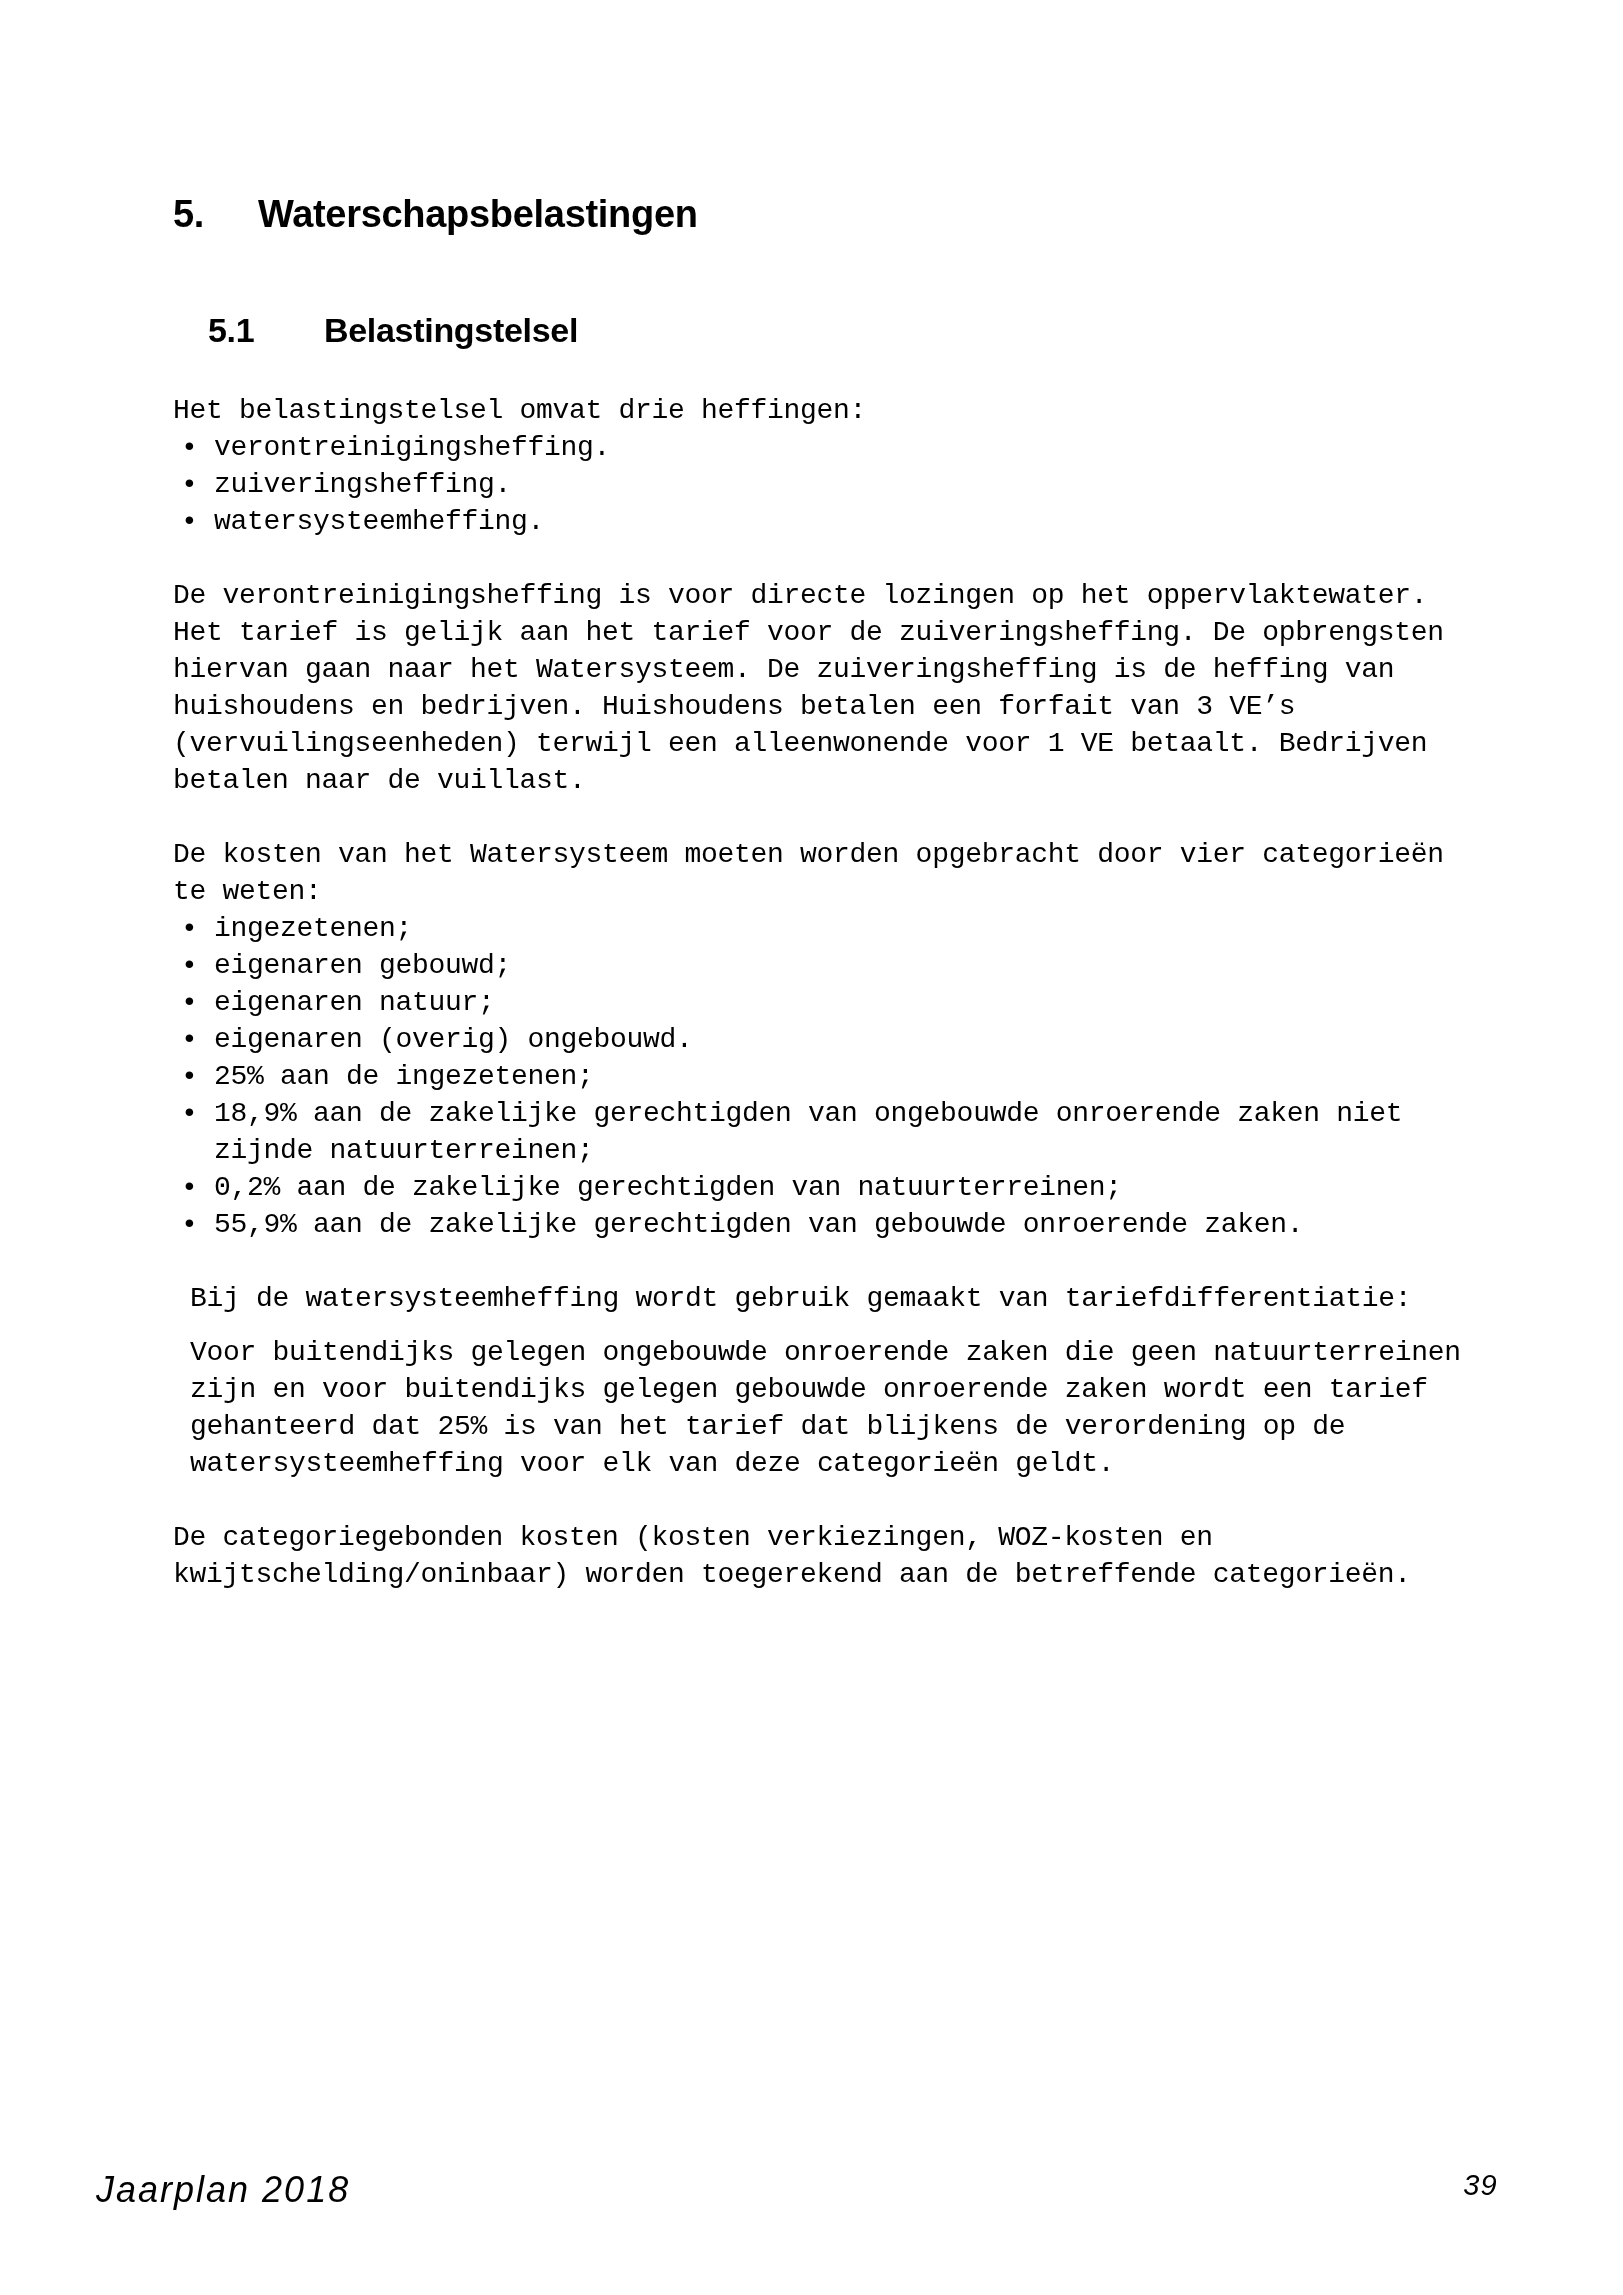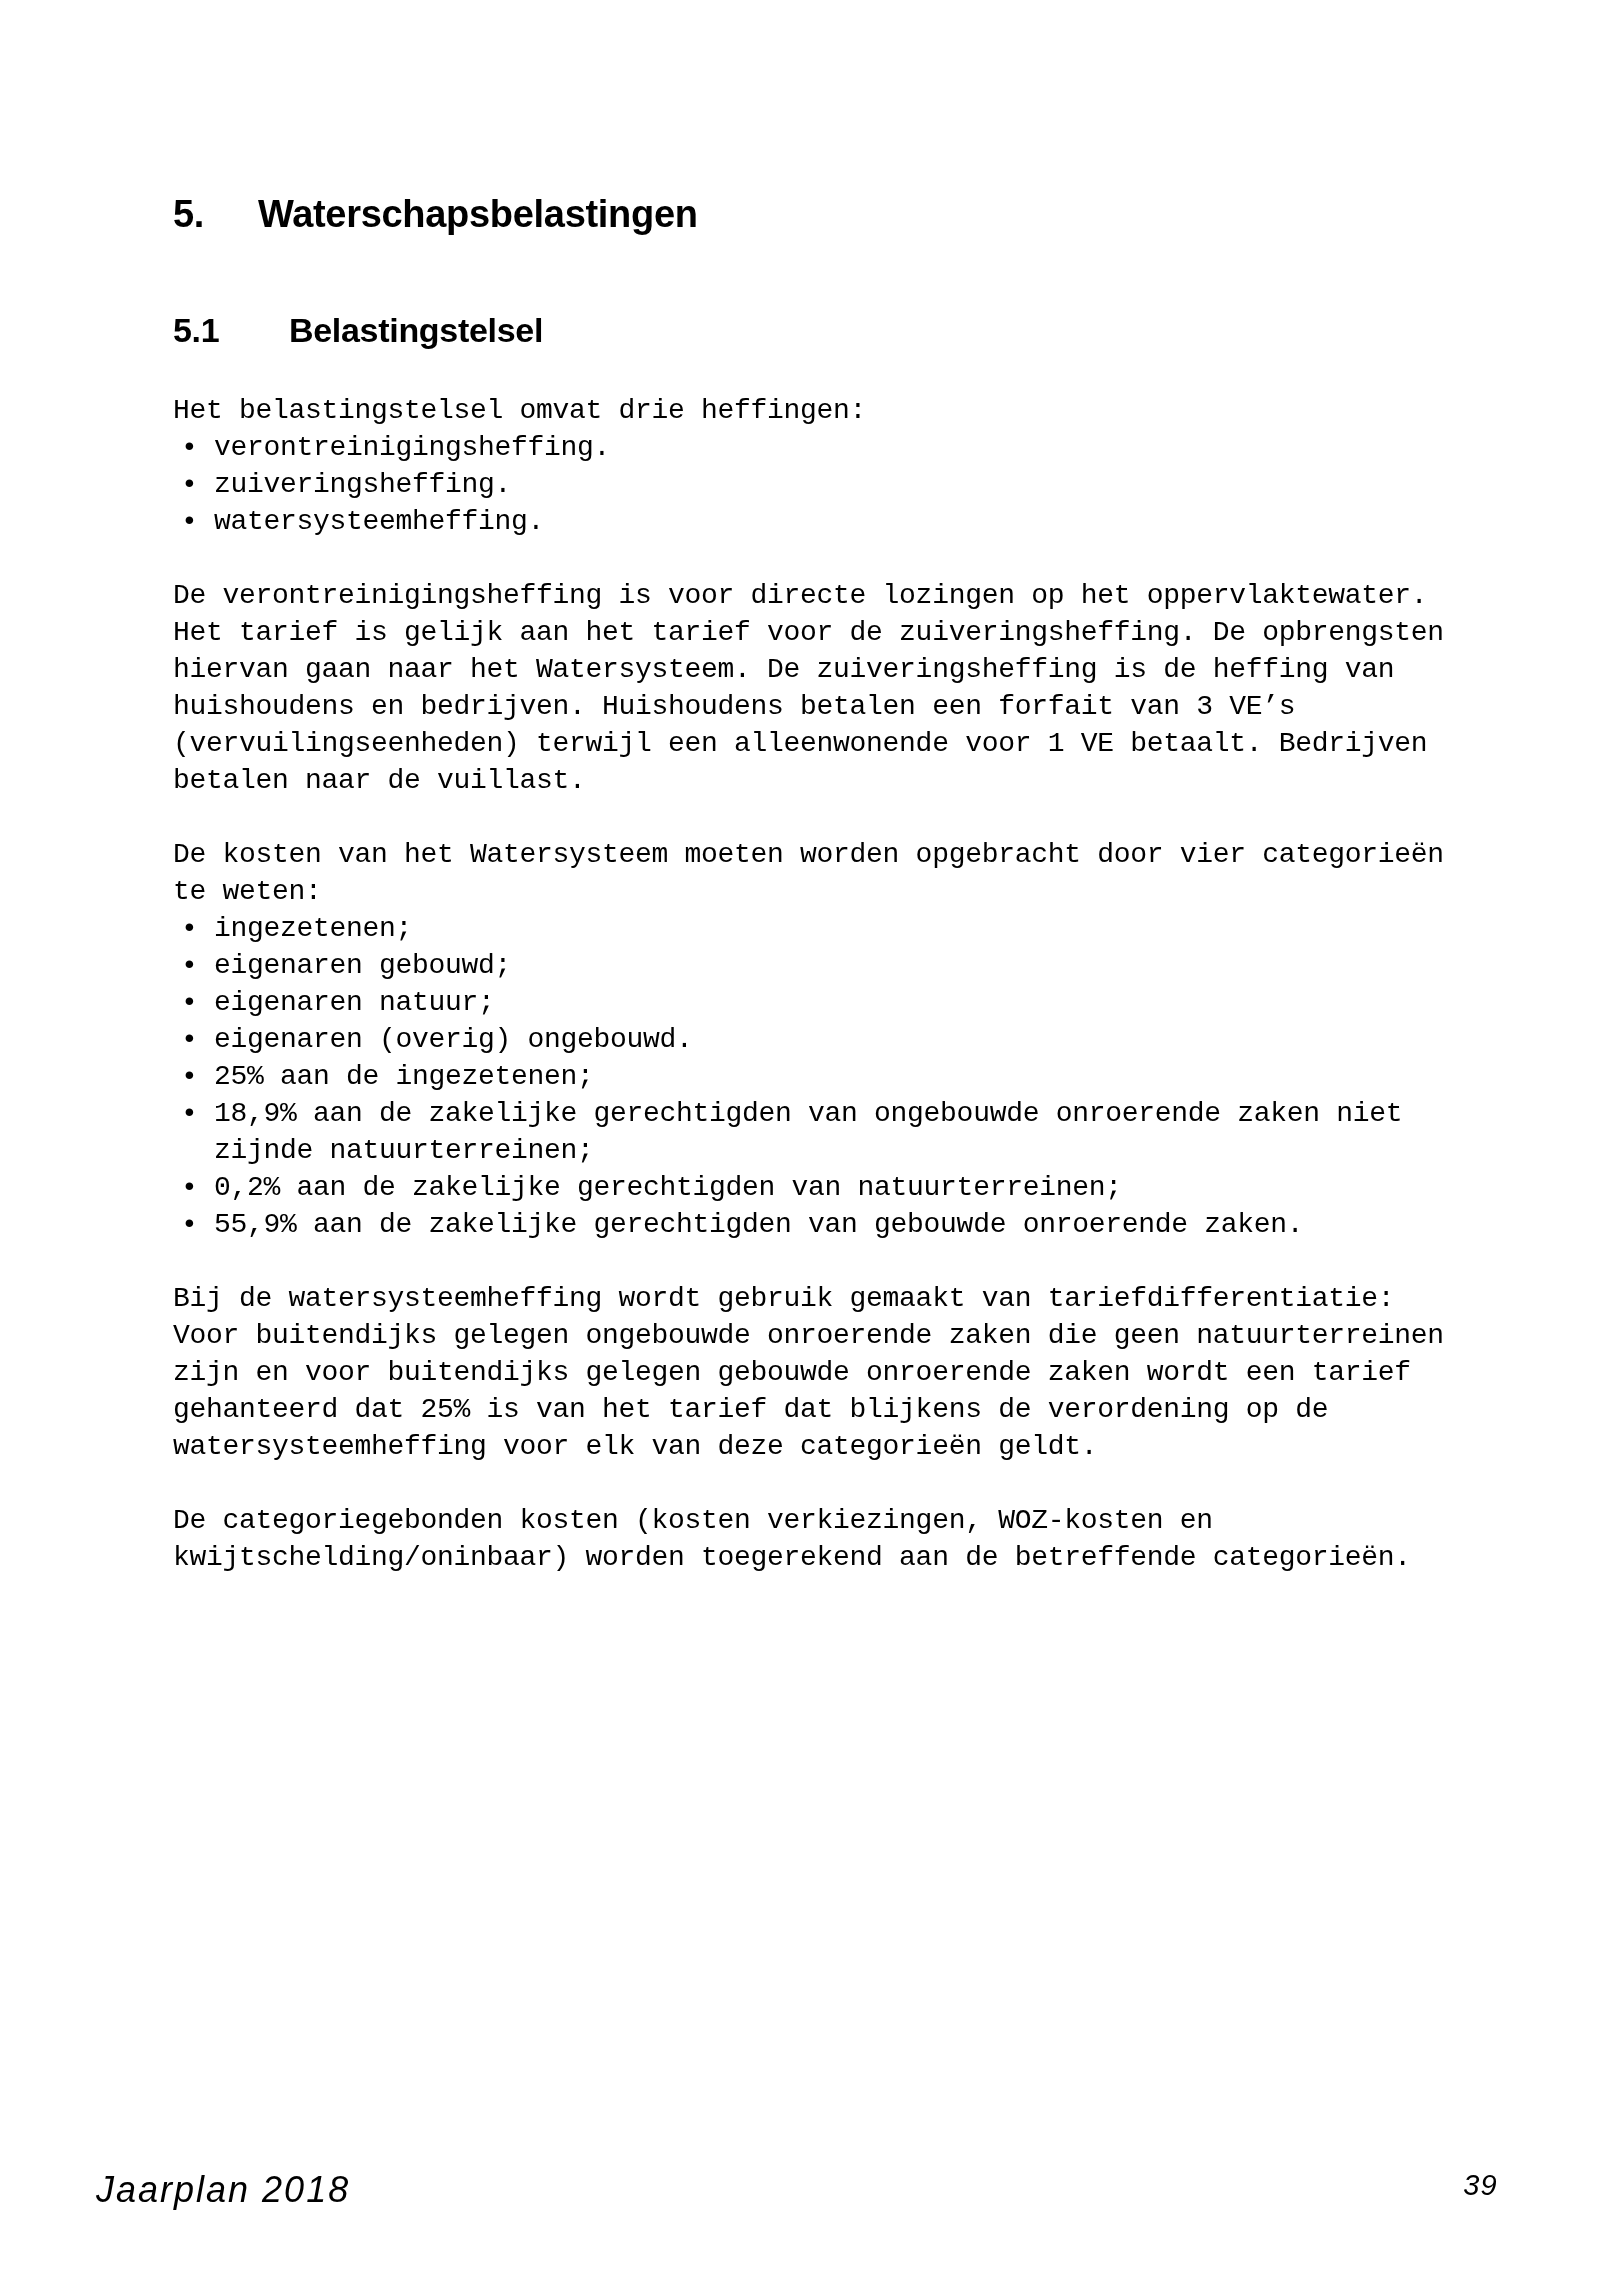--- a/index.html
+++ b/index.html
@@ -30,20 +30,21 @@
     letter-spacing: -0.3px;
   }
   .h1 .hnum { flex: 0 0 85px; }
   .h2 {
     display: flex;
     font-size: 34px;
     font-weight: bold;
     line-height: 42px;
     letter-spacing: -0.3px;
     margin-top: 71px;
+    margin-left: 35px;
   }
   .h2 .hnum { flex: 0 0 116px; }
   .body-text {
     font-size: 28px;
     line-height: 37px;
     letter-spacing: -0.3px;
     font-family: Liberation Mono, monospace;
   }
   .para { margin-top: 37px; }
   .para.first-after-h2 { margin-top: 41px; }
@@ -53,21 +54,21 @@
     margin: 0;
     padding: 0;
   }
   .bullet-item { display: flex; }
   .bullet-item .dot {
     flex: 0 0 41px;
     padding-left: 7.9px;
     box-sizing: border-box;
   }
   .bullet-item .btxt { flex: 1 1 auto; }
-  .subline { margin: 0; }
+  .subline { margin: 17px; }
   .footer-left {
     position: absolute;
     left: 96px;
     top: 2169px;
     font-size: 36px;
     font-style: italic;
     letter-spacing: 2px;
   }
   .footer-right {
     position: absolute;

